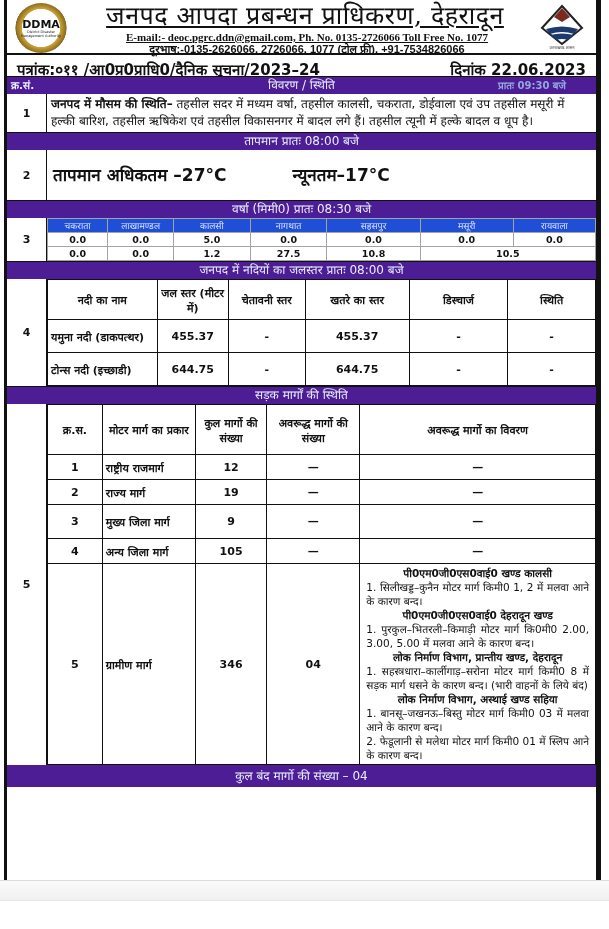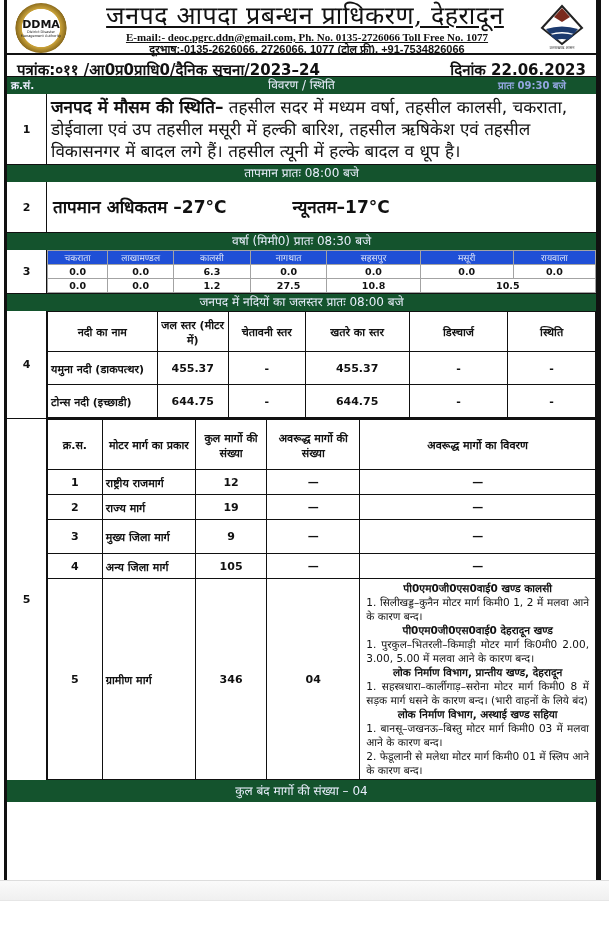--- a/index.html
+++ b/index.html
@@ -10,27 +10,27 @@
   .logo-left { position: absolute; left: 8px; top: 3px; width: 52px; height: 50px; border-radius: 50%; background: radial-gradient(circle, #fff 52%, #c9a23a 54%, #8a6a1c 70%, #fff 72%); display: flex; align-items: center; justify-content: center; flex-direction: column; }
   .logo-left .ddma { font-family: "DejaVu Sans", sans-serif; font-weight: bold; font-size: 11px; color: #111; line-height: 11px; }
   .logo-left .sub { font-size: 3.5px; line-height: 4px; color: #222; text-align: center; }
   .logo-right { position: absolute; right: 12px; top: 4px; width: 44px; height: 46px; }
   .org-title { position: absolute; left: 68px; top: 0px; width: 460px; text-align: center; font-family: "DejaVu Serif", serif; font-size: 25px; line-height: 32px; text-decoration: underline; letter-spacing: 0.5px; }
   .email-line { position: absolute; left: 70px; top: 31px; width: 460px; text-align: center; font-family: "Liberation Serif", serif; font-size: 11px; font-weight: bold; text-decoration: underline; line-height: 12px; }
   .phone-line { position: absolute; left: 70px; top: 43px; width: 460px; text-align: center; font-family: "Liberation Sans", sans-serif; font-size: 11px; font-weight: bold; line-height: 12px; }
   .refline { position: relative; height: 22px; border-bottom: 1px solid #111; font-weight: bold; font-size: 15px; }
   .refline .ref { position: absolute; left: 10px; top: 4px; }
   .refline .date { position: absolute; right: 10px; top: 4px; }
-  .blue { background: #14532d; color: #e9eefc; }
+  .blue { background: #4c1d95; color: #e9eefc; }
   .band { height: 17px; text-align: center; font-size: 12px; line-height: 17px; position: relative; }
   .band .right { position: absolute; right: 30px; top: 0; font-weight: bold; color: #93a7e0; font-size: 10px; }
   .band .left { position: absolute; left: 4px; top: 0; font-weight: bold; font-size: 10.5px; color: #eef; }
   .row { display: flex; border-bottom: 1px solid #111; }
   .sn { width: 40px; border-right: 1px solid #111; display: flex; align-items: center; justify-content: center; font-weight: bold; font-size: 11px; }
-  .txt { flex: 1; font-size: 17px; line-height: 22px; padding: 2px 4px; }
+  .txt { flex: 1; font-size: 12px; line-height: 17px; padding: 2px 4px; }
   .txt b { font-weight: bold; }
   .temp { flex: 1; font-size: 17px; font-weight: bold; line-height: 16px; padding: 17px 6px; }
   .temp span { margin-right: 60px; }
   table { border-collapse: collapse; width: 100%; }
   .rain td { border: 1px solid #a3a3a3; text-align: center; font-size: 9.5px; height: 14px; padding: 0; }
   .rain td.hdr { background: #1f4fd6; color: #dfe6fb; font-size: 9px; }
   .rain td.val { background: #fff; font-weight: bold; }
   .rivers td { border: 1px solid #111; text-align: center; font-size: 11px; font-weight: bold; padding: 1px 3px; }
   .rivers td.name { text-align: left; }
   .roads td { border: 1px solid #111; text-align: center; font-size: 11px; font-weight: bold; padding: 2px 3px; vertical-align: middle; }
@@ -104,21 +104,21 @@
           <td class="hdr" style="width:12%">लाखामण्डल</td>
           <td class="hdr" style="width:14%">कालसी</td>
           <td class="hdr" style="width:14%">नागथात</td>
           <td class="hdr" style="width:17%">सहसपुर</td>
           <td class="hdr" style="width:17%">मसूरी</td>
           <td class="hdr" style="width:15%">रायवाला</td>
         </tr>
         <tr>
           <td class="val">0.0</td>
           <td class="val">0.0</td>
-          <td class="val">6.3</td>
+          <td class="val">5.0</td>
           <td class="val">0.0</td>
           <td class="val">0.0</td>
           <td class="val">0.0</td>
           <td class="val">0.0</td>
         </tr>
         <tr>
           <td class="val">0.0</td>
           <td class="val">0.0</td>
           <td class="val">1.2</td>
           <td class="val">27.5</td>
@@ -158,20 +158,21 @@
           <td>-</td>
           <td>644.75</td>
           <td>-</td>
           <td>-</td>
         </tr>
       </tbody>
         </table>
     </div>
   </div>
 
+  <div class="band blue">सड़क मार्गों की स्थिति</div>
   <div class="row" style="border-bottom:none;">
     <div class="sn">5</div>
     <div style="flex:1;">
       <table class="roads">
         <tbody>
             <tr style="height:50px;">
           <td style="width:10%">क्र.स.</td>
           <td style="width:17%">मोटर मार्ग का प्रकार</td>
           <td style="width:13%">कुल मार्गो की संख्या</td>
           <td style="width:17%">अवरूद्ध मार्गो की संख्या</td>

